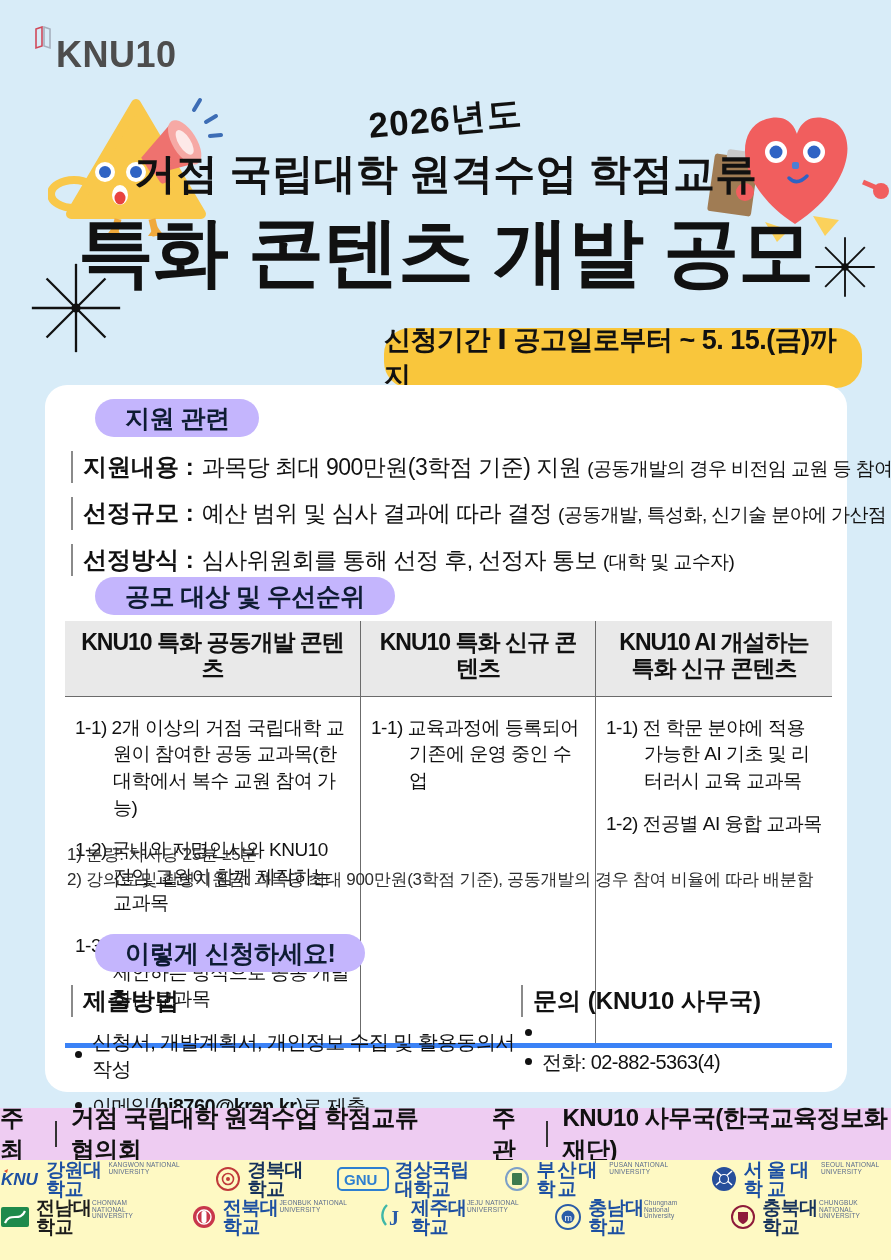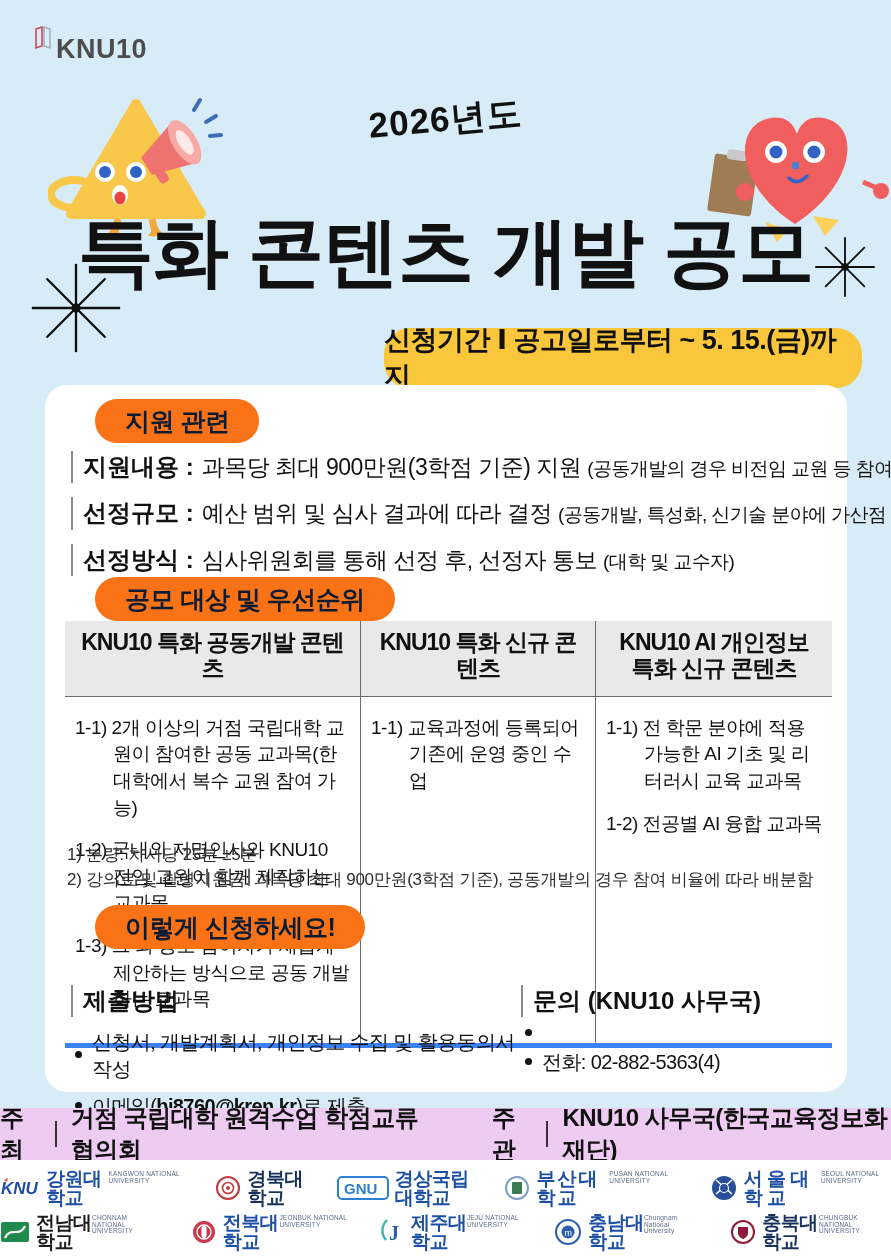--- a/index.html
+++ b/index.html
@@ -5,21 +5,21 @@
   html,body{margin:0;padding:0;background:#eef4f8;}
   *{box-sizing:border-box;}
   .poster{
     position:relative;width:891px;height:1260px;margin:0 auto;
     background:#d8ecf8;overflow:hidden;
     font-family:"Liberation Sans","DejaVu Sans",sans-serif;color:#111;
   }
   
   .knu-logo{position:absolute;left:34px;top:26px;display:flex;align-items:flex-start;gap:4px;}
   .knu-logo .book{width:18px;height:26px;}
-  .knu-logo .word{font-size:27px;font-weight:bold;color:#4d4d4d;letter-spacing:.5px;margin-top:8px;}
+  .knu-logo .word{font-size:36px;font-weight:bold;color:#4d4d4d;letter-spacing:.5px;margin-top:8px;}
   
   .mascot-triangle{position:absolute;left:48px;top:92px;width:175px;height:150px;}
   .mascot-heart{position:absolute;left:693px;top:104px;width:200px;height:140px;}
   .year-line{position:absolute;left:0;top:96px;width:100%;text-align:center;
     font-size:35px;font-weight:bold;transform:rotate(-5deg);letter-spacing:1px;}
   .subtitle{position:absolute;left:0;top:146px;width:100%;text-align:center;
     font-size:42px;font-weight:bold;letter-spacing:0px;}
   .main-title{position:absolute;left:0;top:202px;width:100%;text-align:center;
     font-size:76px;font-weight:900;letter-spacing:-1px;}
   .sparkle{position:absolute;}
@@ -27,26 +27,26 @@
   .sparkle.right{left:814px;top:236px;width:62px;height:62px;}
   .period-badge{
     position:absolute;left:384px;top:328px;width:478px;height:60px;border-radius:26px;
     background:#f9c63c;display:flex;align-items:center;justify-content:center;
     font-size:27px;font-weight:bold;letter-spacing:-0.5px;
   }
   
   .card{position:absolute;left:45px;top:385px;width:802px;height:707px;background:#ffffff;border-radius:22px;}
   .pill{
     display:inline-flex;align-items:center;justify-content:center;
-    background:#f97316;border-radius:24px;height:44px;padding:0 30px;
+    background:#c4b5fd;border-radius:24px;height:38px;padding:0 30px;
     font-size:25px;font-weight:bold;color:#0e1c33;letter-spacing:-0.5px;
   }
   .pill.p1{position:absolute;left:50px;top:14px;}
   .pill.p2{position:absolute;left:50px;top:192px;}
-  .pill.p3{position:absolute;left:50px;top:520px;}
+  .pill.p3{position:absolute;left:50px;top:549px;}
   .info-rows{position:absolute;left:26px;top:66px;width:760px;}
   .info-row{display:flex;align-items:baseline;margin-bottom:14px;line-height:1.35;}
   .vbar{border-left:2px solid #8a8a8a;align-self:stretch;margin-right:10px;}
   .info-row .lbl{font-size:24px;font-weight:bold;white-space:nowrap;margin-right:8px;}
   .info-row .txt{font-size:23px;white-space:nowrap;margin-right:6px;letter-spacing:-0.5px;}
   .info-row .note{font-size:19px;white-space:nowrap;letter-spacing:-0.6px;}
   
   .cmp-table{position:absolute;left:20px;top:236px;width:767px;border-bottom:5px solid #3b82f6;}
   .cmp-head{display:flex;background:#e9e9e9;border-bottom:1px solid #6b6b6b;}
   .cmp-body{display:flex;}
@@ -64,22 +64,22 @@
   .apply-col.right{width:310px;}
   .apply-title{display:flex;align-items:flex-end;font-size:24px;font-weight:bold;margin-bottom:12px;}
   .bullet-line{display:flex;align-items:baseline;font-size:20px;margin-bottom:10px;letter-spacing:-0.6px;}
   .dot{width:7px;height:7px;border-radius:50%;background:#111;margin:0 10px 3px 4px;flex:0 0 auto;align-self:center;}
   .bold-email{font-weight:bold;}
   
   .purple-band{position:absolute;left:0;top:1108px;width:100%;height:52px;background:#eeccf2;
     display:flex;align-items:center;justify-content:center;font-size:24px;font-weight:bold;letter-spacing:-0.5px;}
   .purple-band .sep{border-left:2px solid #333;height:26px;margin:0 14px;}
   .purple-band .gap{width:62px;}
-  .uni-footer{position:absolute;left:0;top:1160px;width:100%;height:100px;background:#ffffff;
-    display:flex;flex-direction:column;align-items:center;justify-content:center;gap:6px;}
+  .uni-footer{position:absolute;left:0;top:1160px;width:100%;height:100px;background:#fef9c3;
+    display:flex;flex-direction:column;align-items:center;gap:0;}
   .uni-row{display:flex;align-items:center;justify-content:center;gap:30px;}
   .uni{display:flex;align-items:center;gap:6px;}
   .uni .mark{flex:0 0 auto;display:flex;align-items:center;justify-content:center;}
   .uni .names{display:flex;flex-direction:row;line-height:1;}
   .uni .kname{font-size:19px;font-weight:900;letter-spacing:-0.5px;}
   .uni .ename{font-size:6.5px;letter-spacing:0.2px;margin-top:2px;color:#5a6b8c;}
 </style>
 </head>
 <body>
 
@@ -131,20 +131,21 @@
     <path d="M102 120 C 40 80 40 20 78 14 C 96 11 102 24 104 30 C 106 24 112 11 130 14 C 168 20 164 80 102 120 Z" fill="#f15e5e"></path>
     <circle cx="83" cy="48" r="11" fill="#ffffff"></circle>
       <circle cx="83" cy="48" r="6.5" fill="#2f63c4"></circle>
     <circle cx="121" cy="48" r="11" fill="#ffffff"></circle>
       <circle cx="121" cy="48" r="6.5" fill="#2f63c4"></circle>
     <rect x="99" y="58" width="7" height="7" rx="2" fill="#4a7fd4"></rect>
     <path d="M96 74 Q 104 82 114 72" fill="none" stroke="#2f63c4" stroke-width="3.5" stroke-linecap="round"></path>
   </svg>
 
   <div class="year-line">2026년도</div>
+  <div class="subtitle">거점 국립대학 원격수업 학점교류</div>
   <div class="main-title">특화 콘텐츠 개발 공모</div>
 
   <svg class="sparkle left" viewBox="0 0 100 100">
     <g stroke="#111" stroke-width="2.5">
       <line x1="50" y1="2" x2="50" y2="98"></line>
         <line x1="2" y1="50" x2="98" y2="50"></line>
       <line x1="18" y1="18" x2="82" y2="82"></line>
         <line x1="82" y1="18" x2="18" y2="82"></line>
     </g>
       <circle cx="50" cy="50" r="5" fill="#111"></circle>
@@ -190,21 +191,21 @@
 
     <div class="cmp-table">
       <div class="cmp-head">
         <div class="cmp-col c0">
           <span>KNU10 특화 공동개발 콘텐츠</span>
         </div>
         <div class="cmp-col c1">
           <span>KNU10 특화 신규 콘텐츠</span>
         </div>
         <div class="cmp-col c2">
-          <span>KNU10 AI 개인정보</span>
+          <span>KNU10 AI 개설하는</span>
           <span>특화 신규 콘텐츠</span>
         </div>
       </div>
       <div class="cmp-body">
         <div class="cmp-col c0">
           <div class="cmp-item">1-1) 2개 이상의 거점 국립대학 교원이 참여한 공동 교과목(한 대학에서 복수 교원 참여 가능)</div>
           <div class="cmp-item">1-2) 국내외 저명인사와 KNU10 전임 교원이 함께 제작하는 교과목</div>
           <div class="cmp-item">1-3) 그 외 공모 참여자가 새롭게 제안하는 방식으로 공동 개발하는 교과목</div>
         </div>
         <div class="cmp-col c1">

